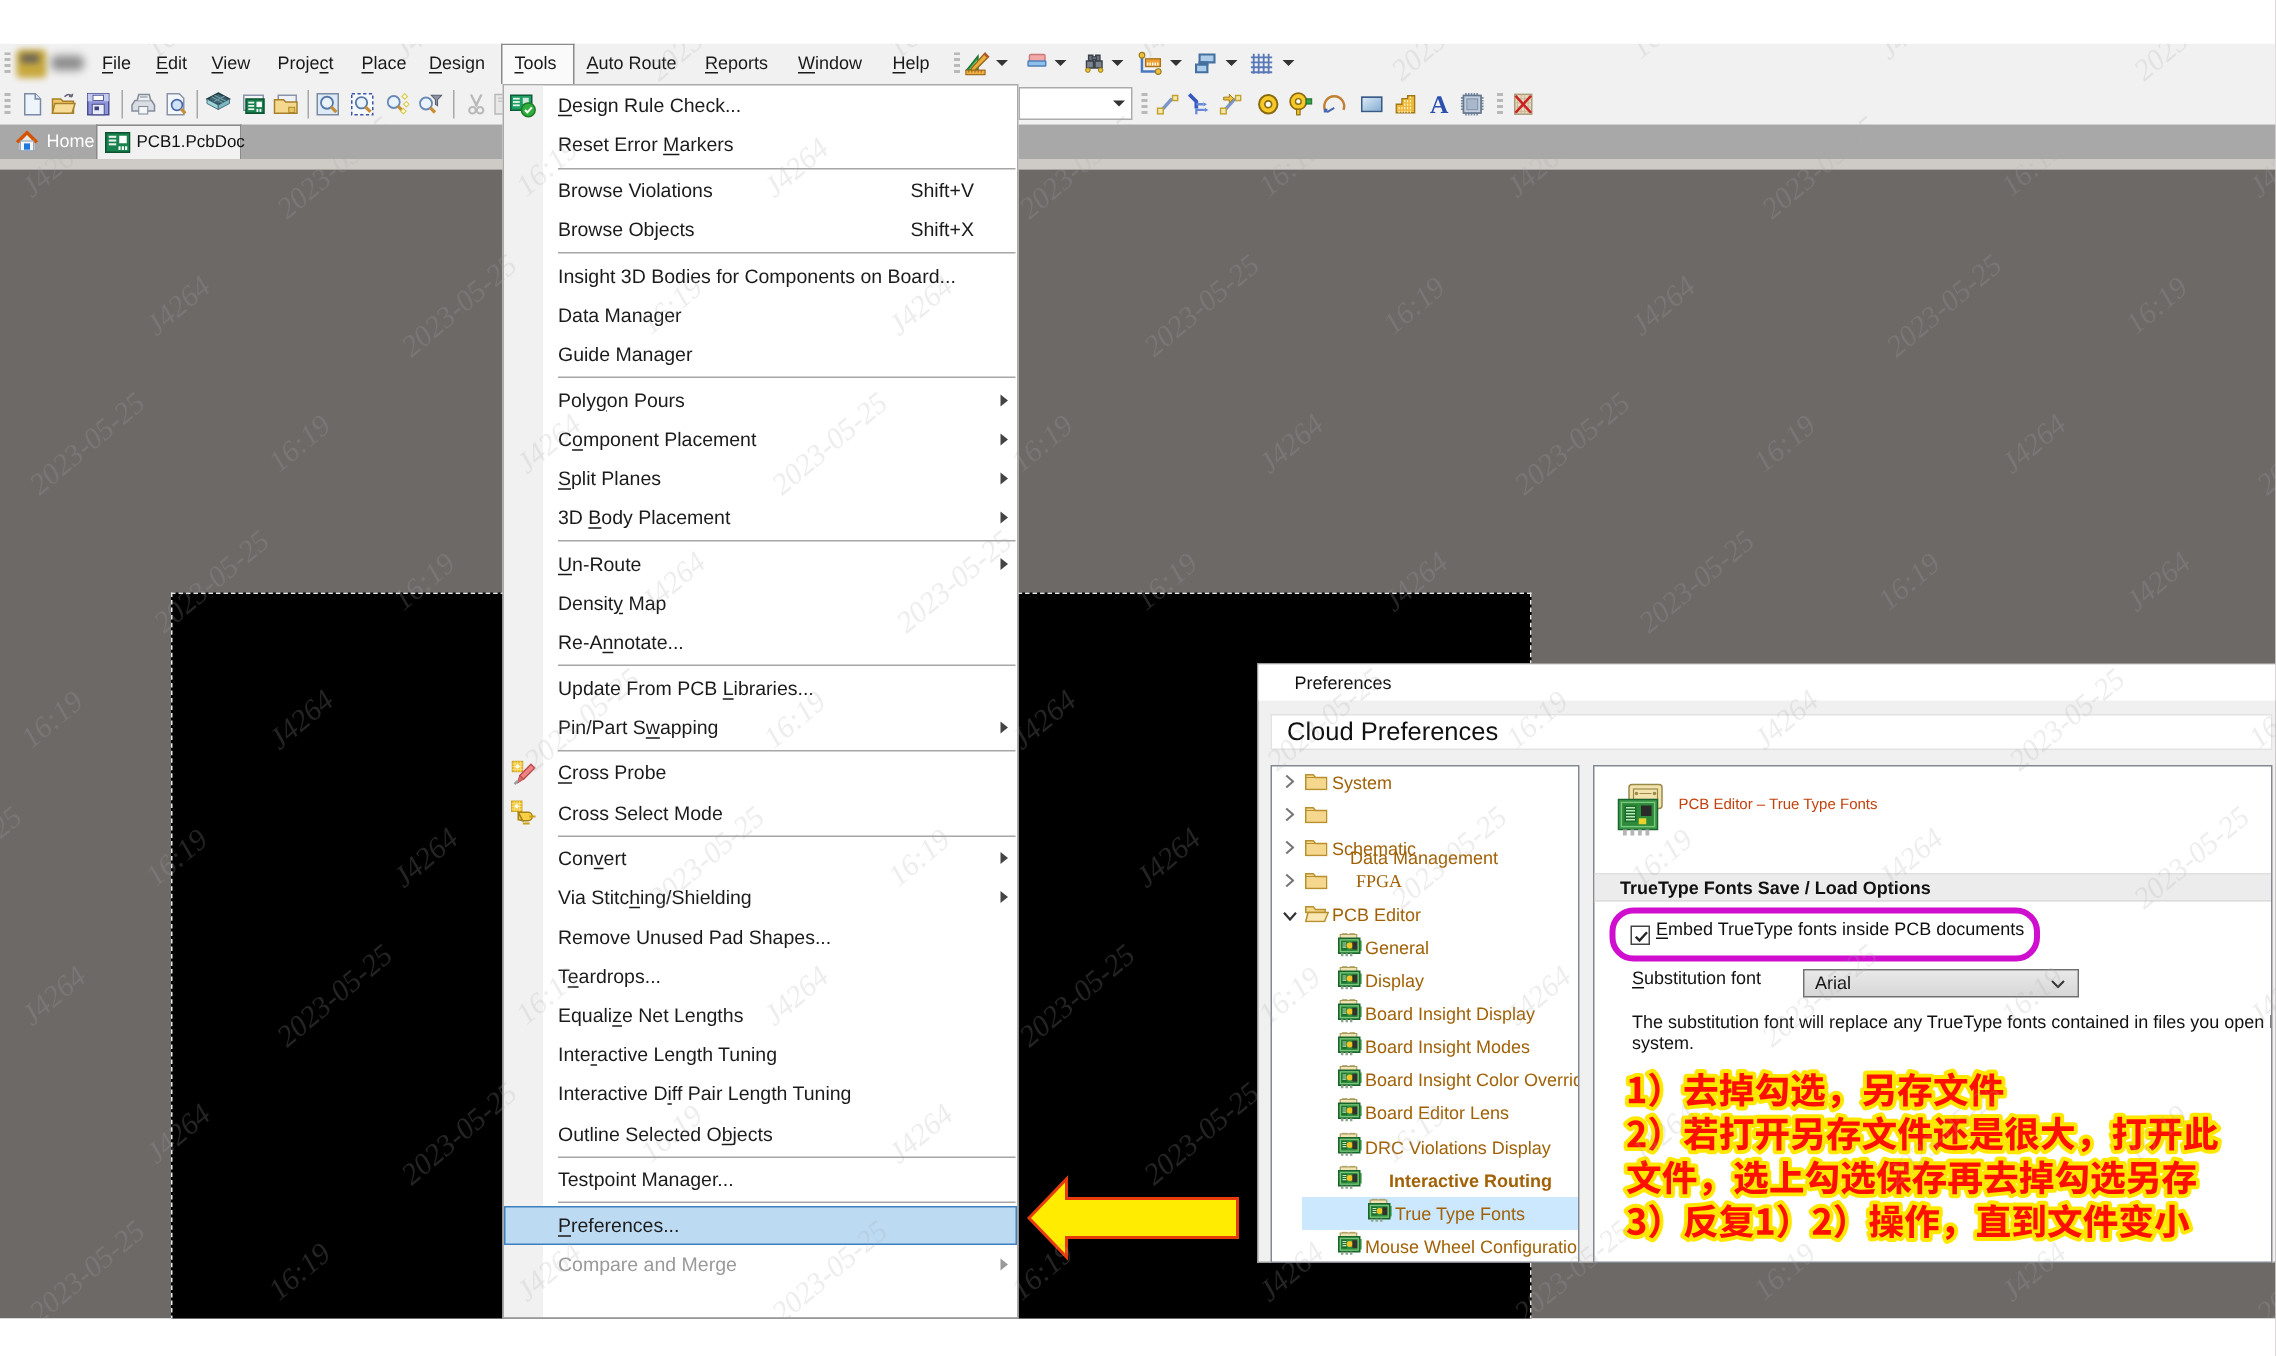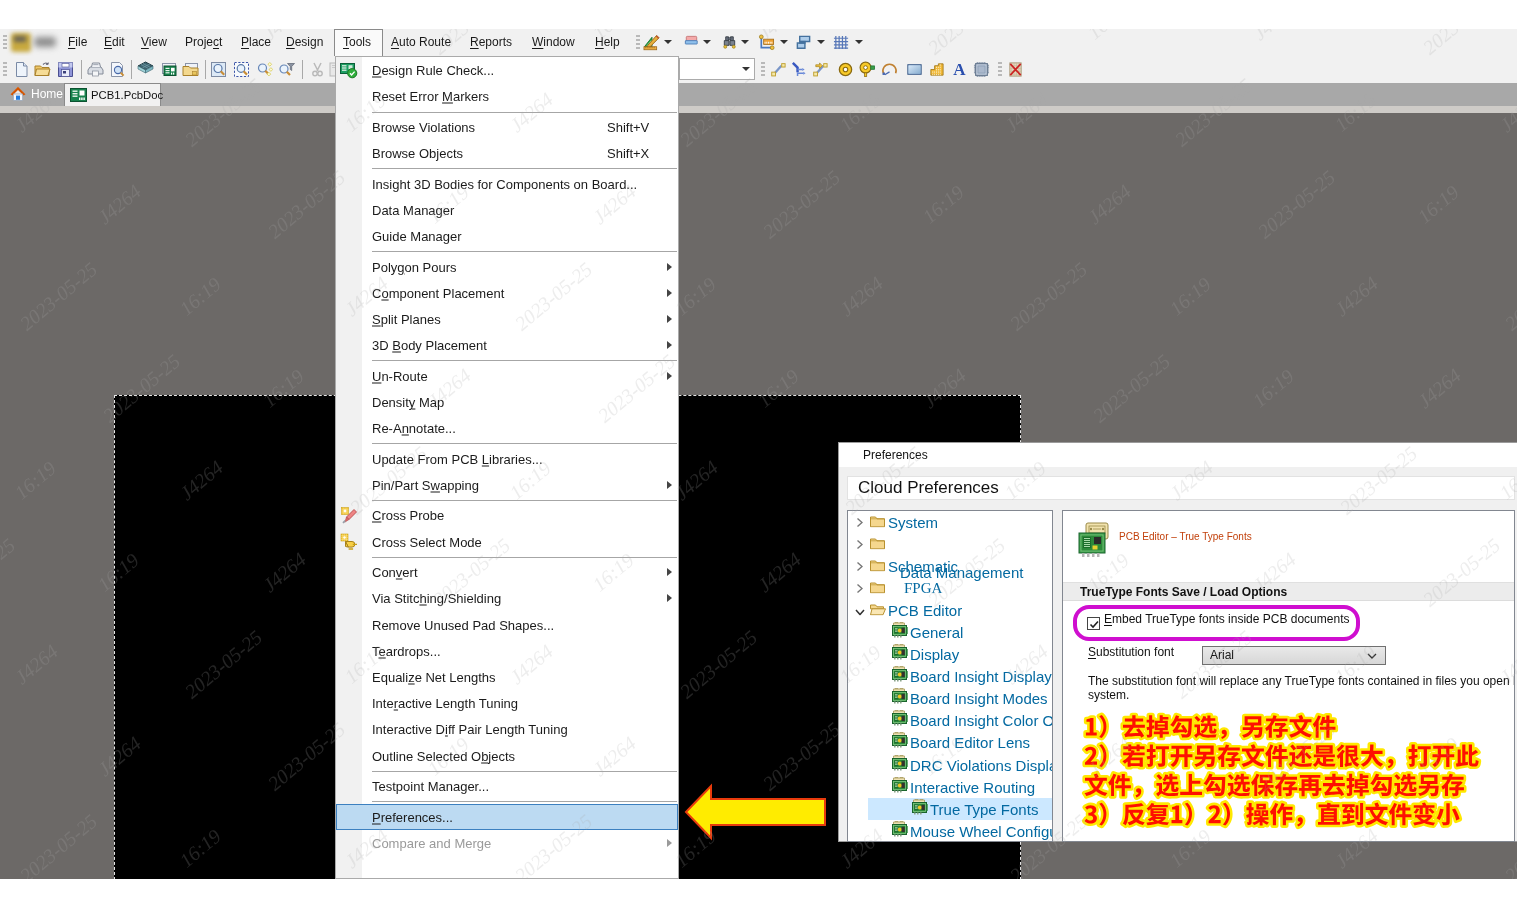--- a/index.html
+++ b/index.html
@@ -53,21 +53,21 @@
 
   
   #dlg { left:838px; top:413px; width:679px; height:400px; background:#f0f0f0;
      border:1px solid #9b9b9b; border-right:none; }
   #dlg .title { position:absolute; left:0; top:0; width:100%; height:24px; background:#fff;
      font-size:12px; color:#111; line-height:24px; padding-left:24px; }
   #cloudbar { position:absolute; left:8px; top:33px; width:668px; height:24px; background:#fff;
      border:1px solid #e2e2e2; font-size:17px; line-height:22px; padding-left:10px; color:#111; }
   #tree { position:absolute; left:8px; top:67px; width:206px; height:332px; background:#fff;
      border:1px solid #828790; overflow:hidden; }
-  .trow { position:relative; height:22.05px; font-size:15px; color:#0369a1; white-space:nowrap; }
+  .trow { position:relative; height:22.05px; font-size:12px; color:#a16207; white-space:nowrap; }
   .trow.sel { background:#cce8ff;margin-left:20px; }
   .trow .tw { position:absolute; top:50%; transform:translateY(-50%); }
   #rpanel { position:absolute; left:223px; top:67px; width:453px; height:332px; background:#fff;
      border:1px solid #828790; overflow:hidden; font-size:12px; color:#111; }
   #secbar { position:absolute; left:0px; top:71px; width:452px; height:19px; background:#ececec;
      border-top:1px solid #e0e0e0; border-bottom:1px solid #dcdcdc; }
   #secbar span { font-weight:bold; font-size:12px; position:absolute; left:17px; top:50%; transform:translateY(-50%); }
   #maghl { position:absolute; left:10px; top:94px; width:287px; height:36px; border:4px solid #cf0ecf;
      border-radius:16px; }
   .cb { position:absolute; left:24px; top:106px; width:13px; height:13px; background:#fff;
@@ -711,21 +711,21 @@
               <rect x="1.6" y="4.6" width="11.8" height="7.8" fill="#2c8a3a" stroke="#83c983" stroke-width="0.7"></rect>
               <rect x="2.4" y="5.6" width="3.6" height="5.6" fill="#1d6e2c"></rect>
               <path d="M3 6.6 h2.6 M3 8 h2.6 M3 9.4 h2.6" stroke="#c8e8c8" stroke-width="0.7"></path>
               <circle cx="7.8" cy="8.4" r="2" fill="#f2c522"></circle>
               <rect x="9.6" y="5.8" width="3.2" height="5.2" fill="#35322e"></rect>
               <rect x="14.5" y="5" width="1.2" height="7" fill="#2c8a3a"></rect>
               <rect x="2" y="13.5" width="1.6" height="2" fill="#8aa48a"></rect>
               <rect x="5" y="13.5" width="1.6" height="2" fill="#8aa48a"></rect>
               <rect x="8" y="13.5" width="1.6" height="2" fill="#8aa48a"></rect>
             </svg></span>
-          <span class="tw" style="left:62px;">Interactive Routing</span>
+          <span class="tw" style="left:78px;font-weight:bold;">Interactive Routing</span>
         </div>
       <div class="trow sel">
           <span class="tw" style="left:44px;"><svg width="16" height="17" viewBox="0 0 16 17">
               <path d="M1.5 1 h11 l0 3 h-11 Z" fill="#efe3b4" stroke="#a89a5a" stroke-width="0.8"></path>
               <path d="M3 1 v-0.5 h3 v0.5 M8 1 v-0.5 h3 v0.5" stroke="#a89a5a" fill="none" stroke-width="0.8"></path>
               <rect x="0.5" y="3.5" width="14" height="10" fill="#3f9e4d" stroke="#19642c"></rect>
               <rect x="1.6" y="4.6" width="11.8" height="7.8" fill="#2c8a3a" stroke="#83c983" stroke-width="0.7"></rect>
               <rect x="2.4" y="5.6" width="3.6" height="5.6" fill="#1d6e2c"></rect>
               <path d="M3 6.6 h2.6 M3 8 h2.6 M3 9.4 h2.6" stroke="#c8e8c8" stroke-width="0.7"></path>
               <circle cx="7.8" cy="8.4" r="2" fill="#f2c522"></circle>

